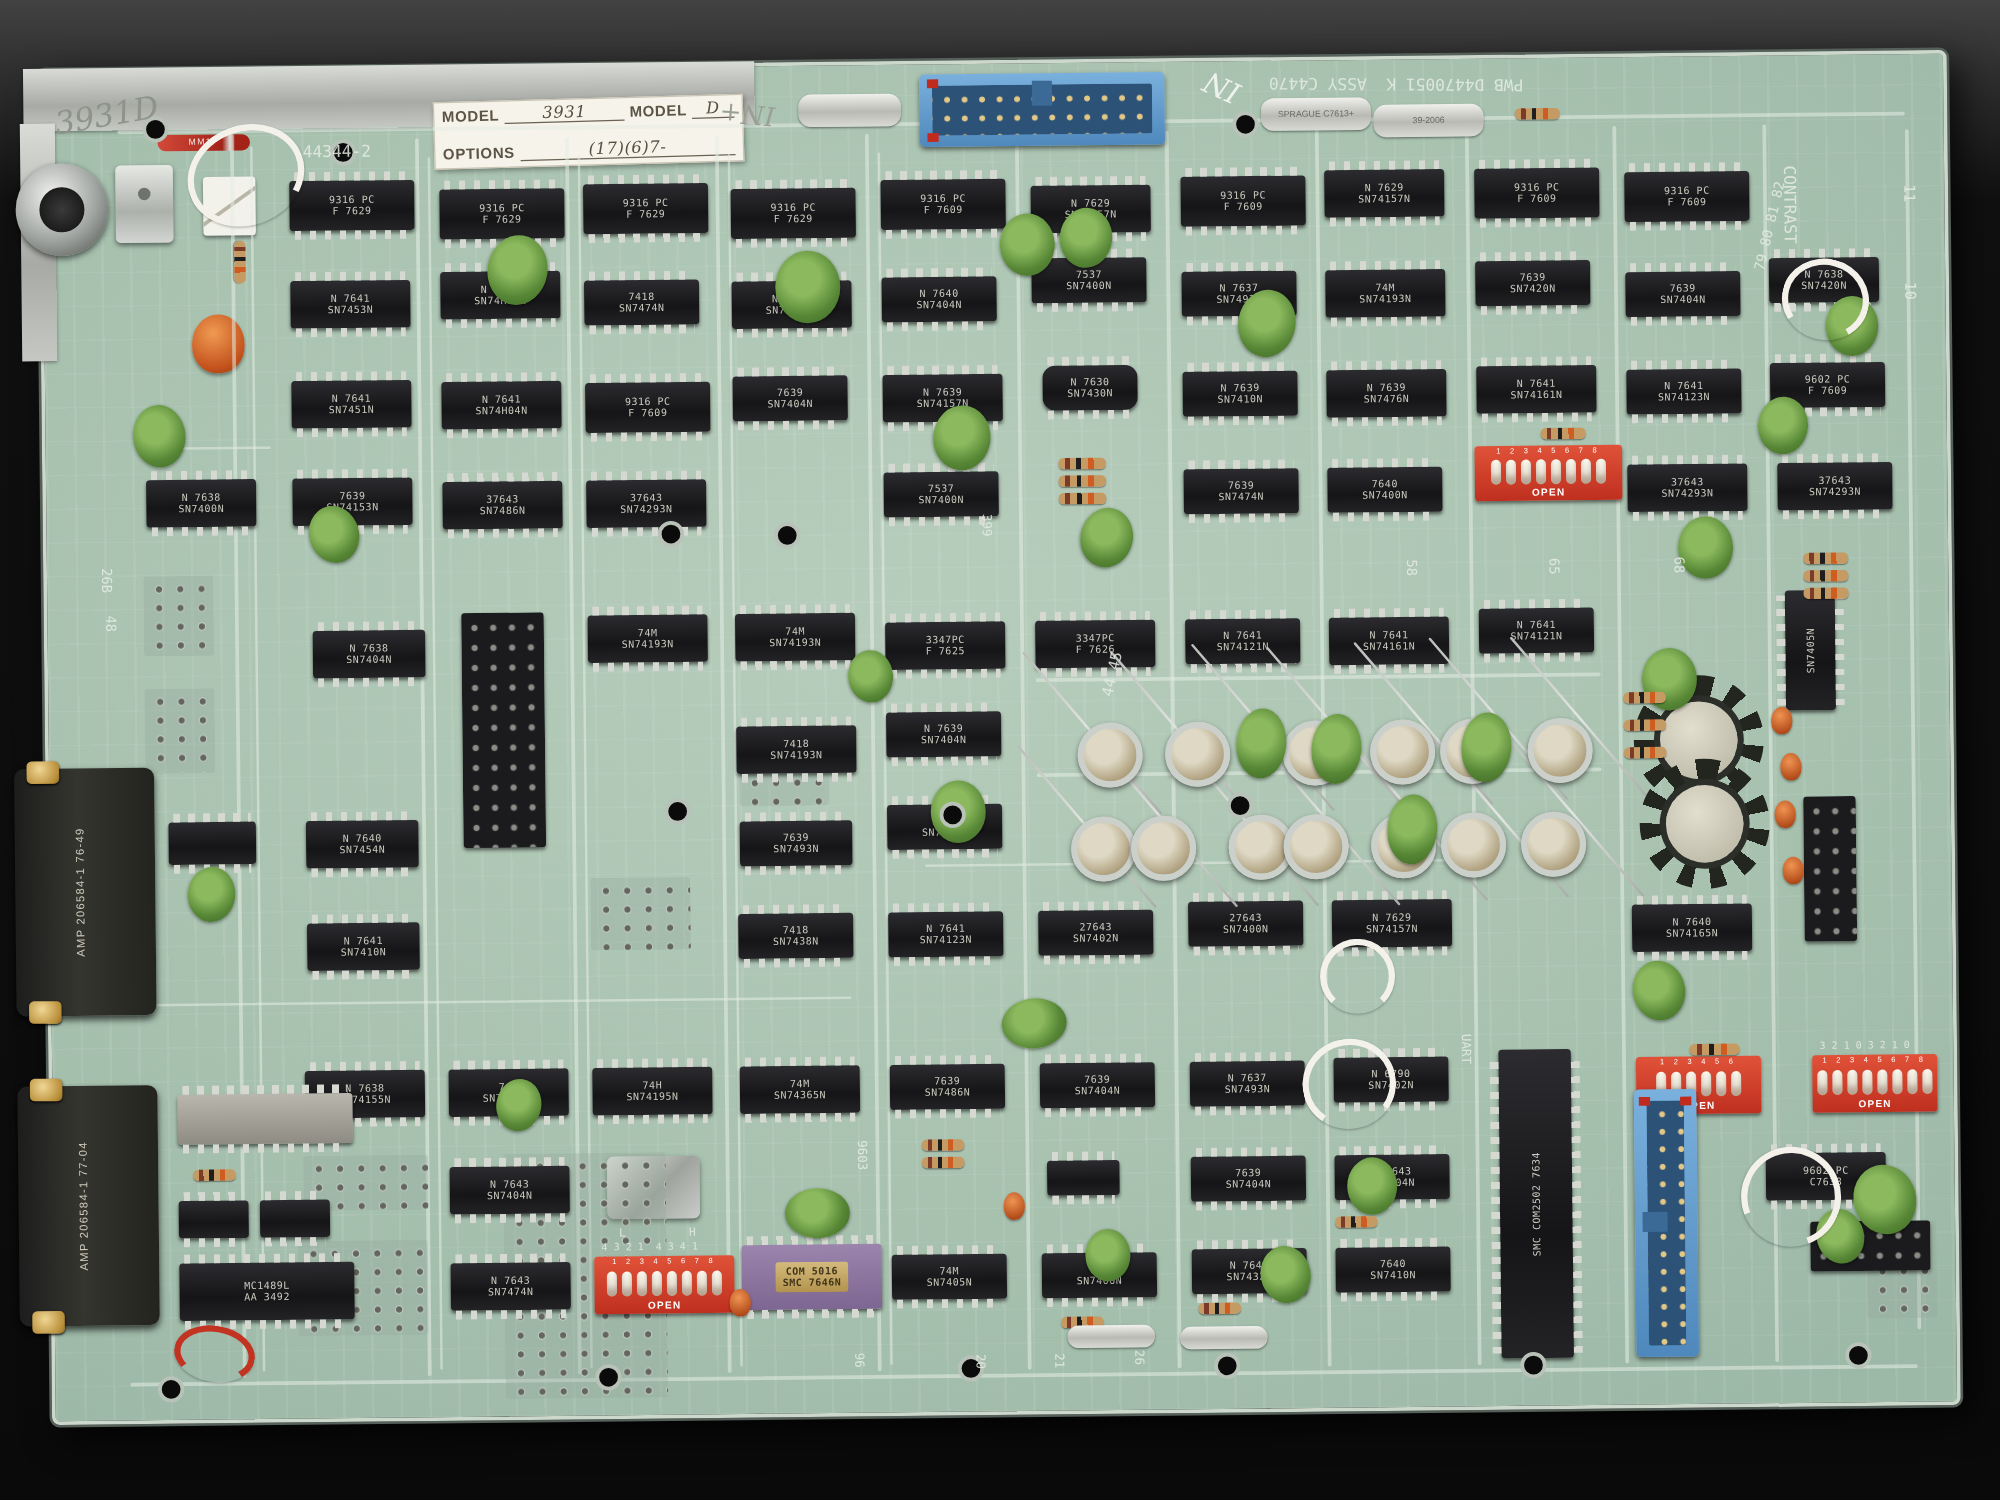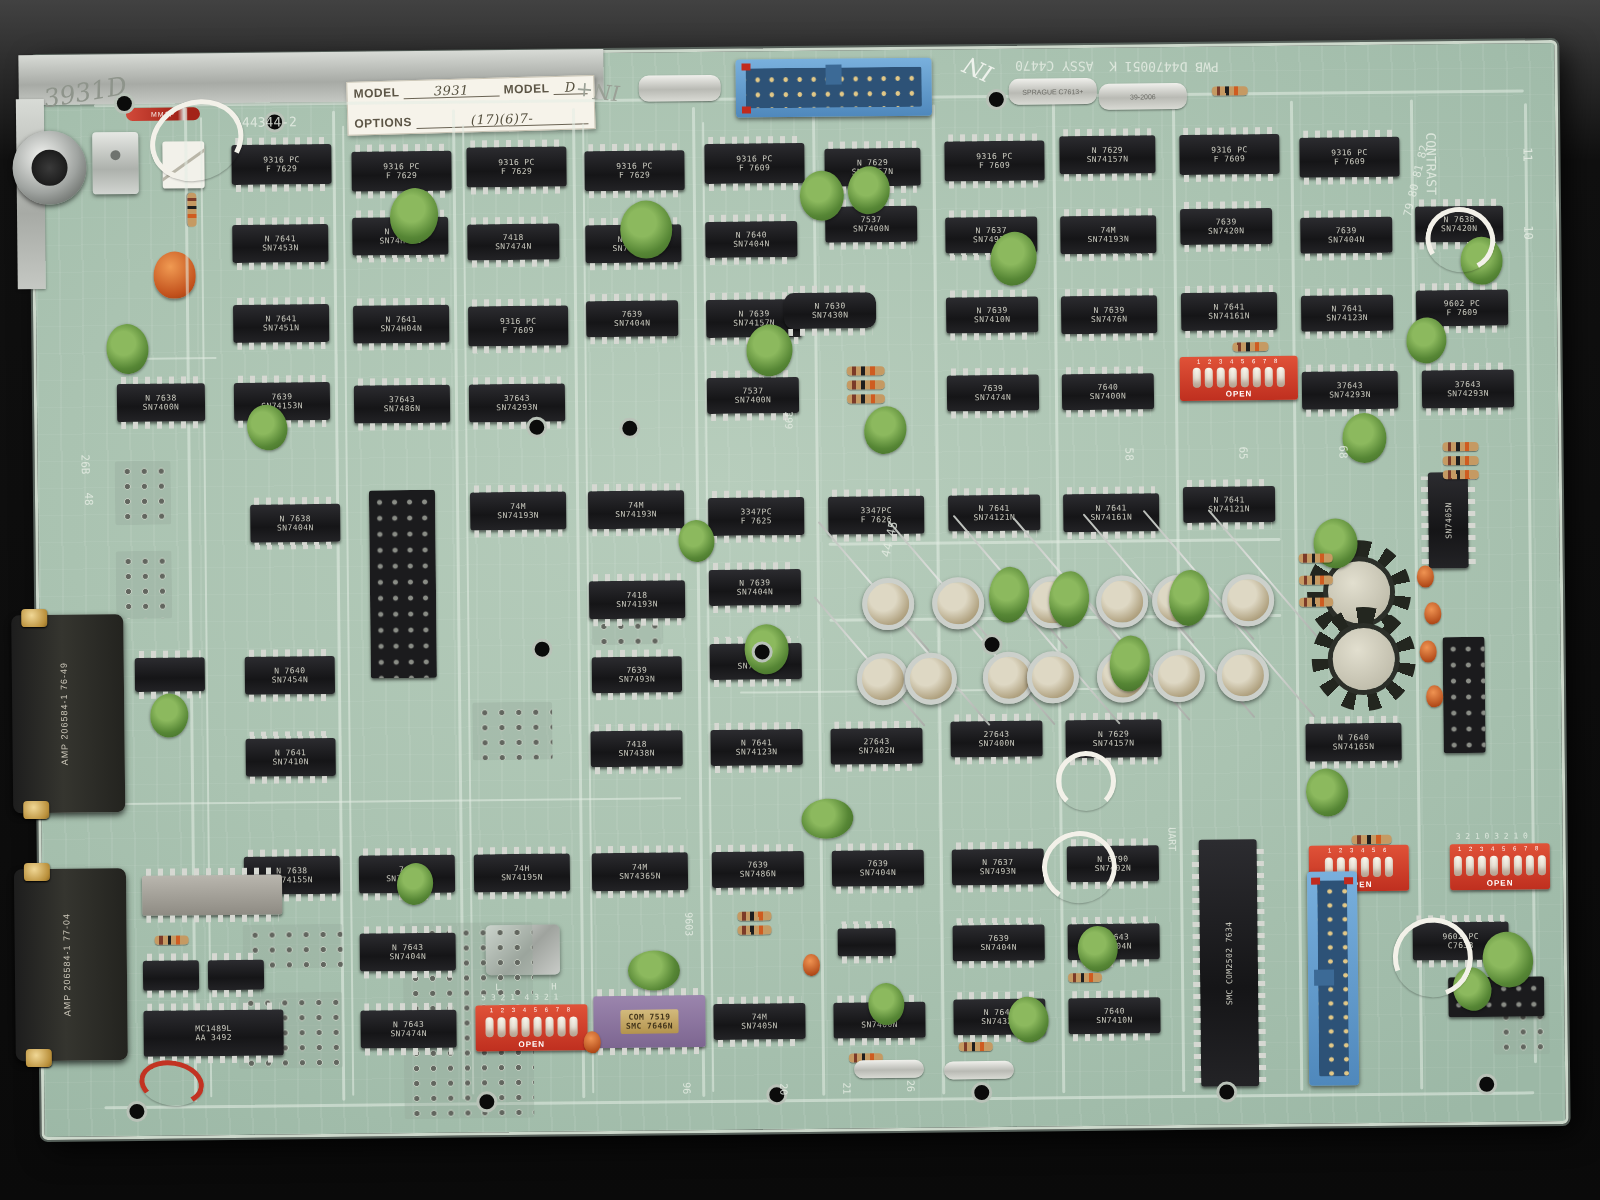--- a/index.html
+++ b/index.html
@@ -275,21 +275,21 @@
     </div>
     <div class="ic" style="left: 550px; top: 678px; width: 92px; height: 36px;">
       <span class="t">7418
 SN7438N</span>
     </div>
     <div class="ic" style="left: 550px; top: 800px; width: 96px; height: 38px;">
       <span class="t">74M
 SN74365N</span>
     </div>
     <div class="ic purple" style="left: 550px; top: 943px; width: 112px; height: 52px;">
-      <span class="t">COM 7519
+      <span class="t">COM 5016
 SMC 7646N</span>
     </div>
     <div class="ic" style="left: 670px; top: 92px; width: 100px; height: 40px;">
       <span class="t">9316 PC
 F 7609</span>
     </div>
     <div class="ic" style="left: 670px; top: 170px; width: 92px; height: 36px;">
       <span class="t">N 7640
 SN7404N</span>
     </div>
@@ -326,21 +326,21 @@
 SN7405N</span>
     </div>
     <div class="ic" style="left: 790px; top: 98px; width: 96px; height: 38px;">
       <span class="t">N 7629
 SN74157N</span>
     </div>
     <div class="ic" style="left: 790px; top: 156px; width: 92px; height: 36px;">
       <span class="t">7537
 SN7400N</span>
     </div>
-    <div class="ic" style="left: 748px; top: 242px; width: 92px; height: 36px; border-radius: 10px;">
+    <div class="ic" style="left: 798px; top: 242px; width: 76px; height: 36px; border-radius: 10px;">
       <span class="t">N 7630
 SN7430N</span>
     </div>
     <div class="ic" style="left: 790px; top: 446px; width: 96px; height: 38px;">
       <span class="t">3347PC
 F 7626</span>
     </div>
     <div class="ic" style="left: 790px; top: 678px; width: 92px; height: 36px;">
       <span class="t">27643
 SN7402N</span>
@@ -698,18 +698,18 @@
     <div class="silk" style="left: 1212px; top: 400px; font-size: 11px; transform: rotate(90deg);">65</div>
     <div class="silk" style="left: 1312px; top: 400px; font-size: 11px; transform: rotate(90deg);">68</div>
     <div class="silk" style="left: 1136px; top: 780px; font-size: 10px; transform: rotate(90deg);">UART</div>
     <div class="silk" style="left: 652px; top: 860px; font-size: 10px; transform: rotate(90deg);">9603</div>
     <div class="silk" style="left: 648px; top: 1030px; font-size: 10px; transform: rotate(90deg);">96</div>
     <div class="silk" style="left: 745px; top: 1032px; font-size: 10px; transform: rotate(90deg);">20</div>
     <div class="silk" style="left: 808px; top: 1032px; font-size: 10px; transform: rotate(90deg);">21</div>
     <div class="silk" style="left: 872px; top: 1030px; font-size: 10px; transform: rotate(90deg);">26</div>
     <div class="silk" style="left: 452px; top: 928px; font-size: 9px; transform: rotate(0deg);">L</div>
     <div class="silk" style="left: 508px; top: 928px; font-size: 9px; transform: rotate(0deg);">H</div>
-    <div class="silk" style="left: 438px; top: 939px; font-size: 8px; transform: rotate(0deg);">5 3 2 1  4 3 2 1</div>
+    <div class="silk" style="left: 438px; top: 939px; font-size: 8px; transform: rotate(0deg);">4 3 2 1  4 3 4 1</div>
     <div class="silk" style="left: 1414px; top: 788px; font-size: 8px; transform: rotate(0deg);">3 2 1 0 3 2 1 0</div>
     <div class="hand" style="left: 8px; top: 26px; font-size: 25px; color: rgb(142, 148, 139); transform: rotate(-9deg);">3931D</div>
     <div class="hand" style="left: 585px; top: 52px; font-size: 21px; color: rgb(154, 160, 150); transform: rotate(185deg);">IN+</div>
     <div class="hand" style="left: 952px; top: 38px; font-size: 23px; color: rgb(238, 242, 236); transform: rotate(205deg);">IN</div>
   </div>
 
 </body></html>

